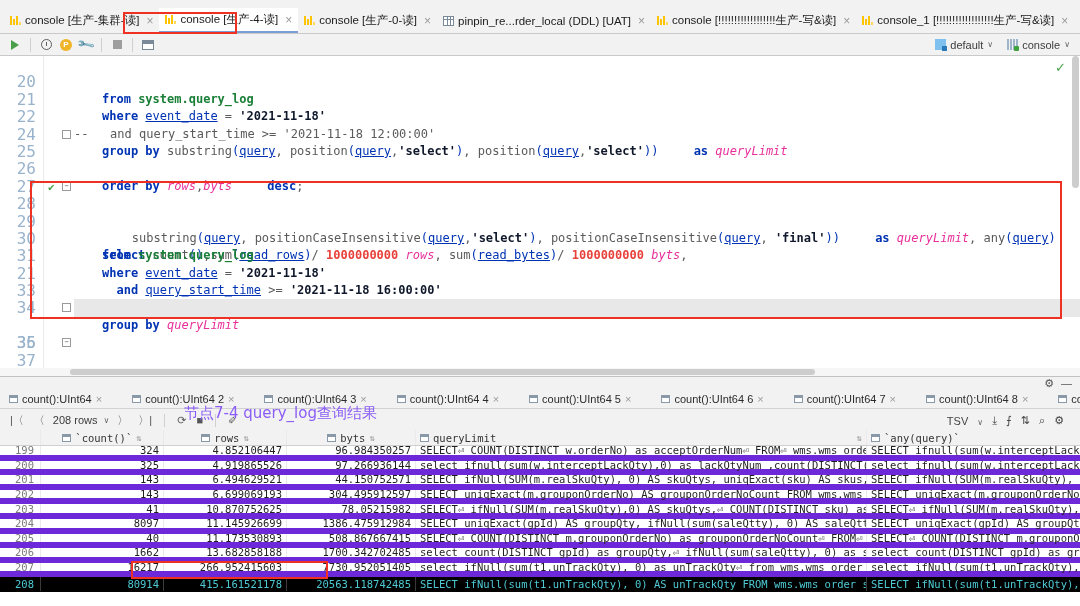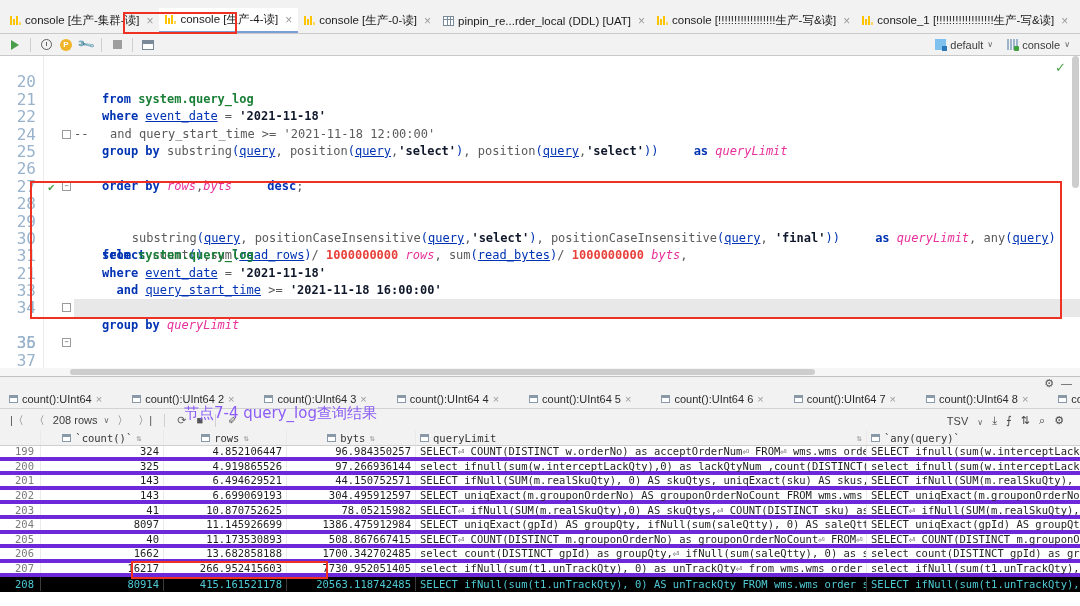--- a/index.html
+++ b/index.html
@@ -154,21 +154,21 @@
   .annot {
     position:absolute; left:184px; top:404px;
     color:#8b5cf6; font-size:15px; letter-spacing:0px;
     font-family:"DejaVu Sans", sans-serif;
     z-index: 40; white-space:nowrap;
   }
 
   
   .grid { position:absolute; top:53px; left:0; width:1080px; height:177px; background:#fff; overflow:hidden;
           font-family:"DejaVu Sans Mono", monospace; font-size:10.5px;}
-  .grow { display:flex; height:14.6px; align-items:center; border-bottom:4px solid #6d28d9; }
+  .grow { display:flex; height:14.6px; align-items:center; border-bottom:6px solid #6d28d9; }
   .ghead { background:#f2f2f2; border-bottom:1px solid #cfcfcf; height:16px; color:#333; }
   .gcell { padding:0 4px; overflow:hidden; white-space:nowrap; flex:0 0 auto; }
   .c-idx  { width:40px; text-align:right; color:#7a7a7a; padding-right:6px; }
   .c-cnt  { width:122px; text-align:right; }
   .c-rows { width:122px; text-align:right; }
   .c-byts { width:128px; text-align:right; }
   .c-ql   { width:450px; text-align:left; }
   .c-any  { width:auto; flex:1 1 auto; text-align:left; }
   .ghead .gcell { display:flex; align-items:center; gap:4px; }
   .ghead .c-cnt, .ghead .c-rows, .ghead .c-byts { justify-content:center; }

